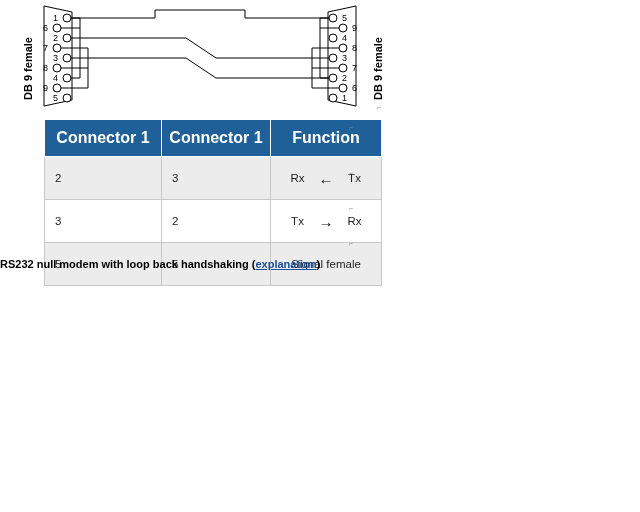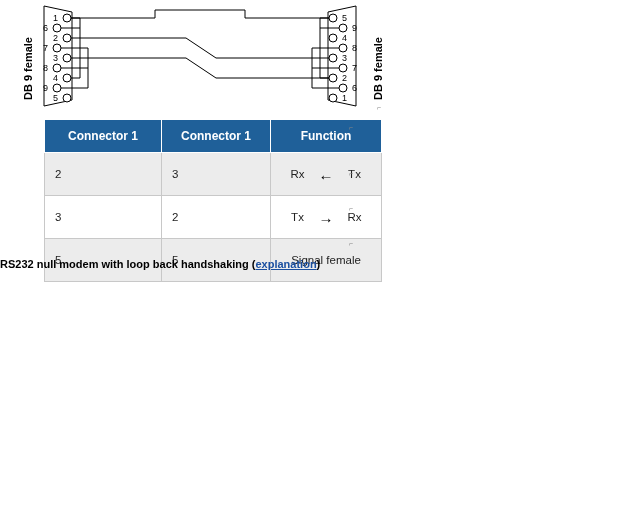--- a/index.html
+++ b/index.html
@@ -53,21 +53,21 @@
     left: 44px;
     top: 119px;
     border-collapse: collapse;
     font-size: 11.5px;
     color: #222222;
   }
   #pinout-table th {
     background: #1F6099;
     color: #ffffff;
     font-weight: bold;
-    font-size: 12px;
+    font-size: 16px;
     text-align: center;
     padding: 9px 6px;
     border: 1px solid #ffffff;
     white-space: nowrap;
   }
   #pinout-table td {
     border: 1px solid #c8c8c8;
     padding: 12px 10px;
     height: 18px;
     vertical-align: middle;

